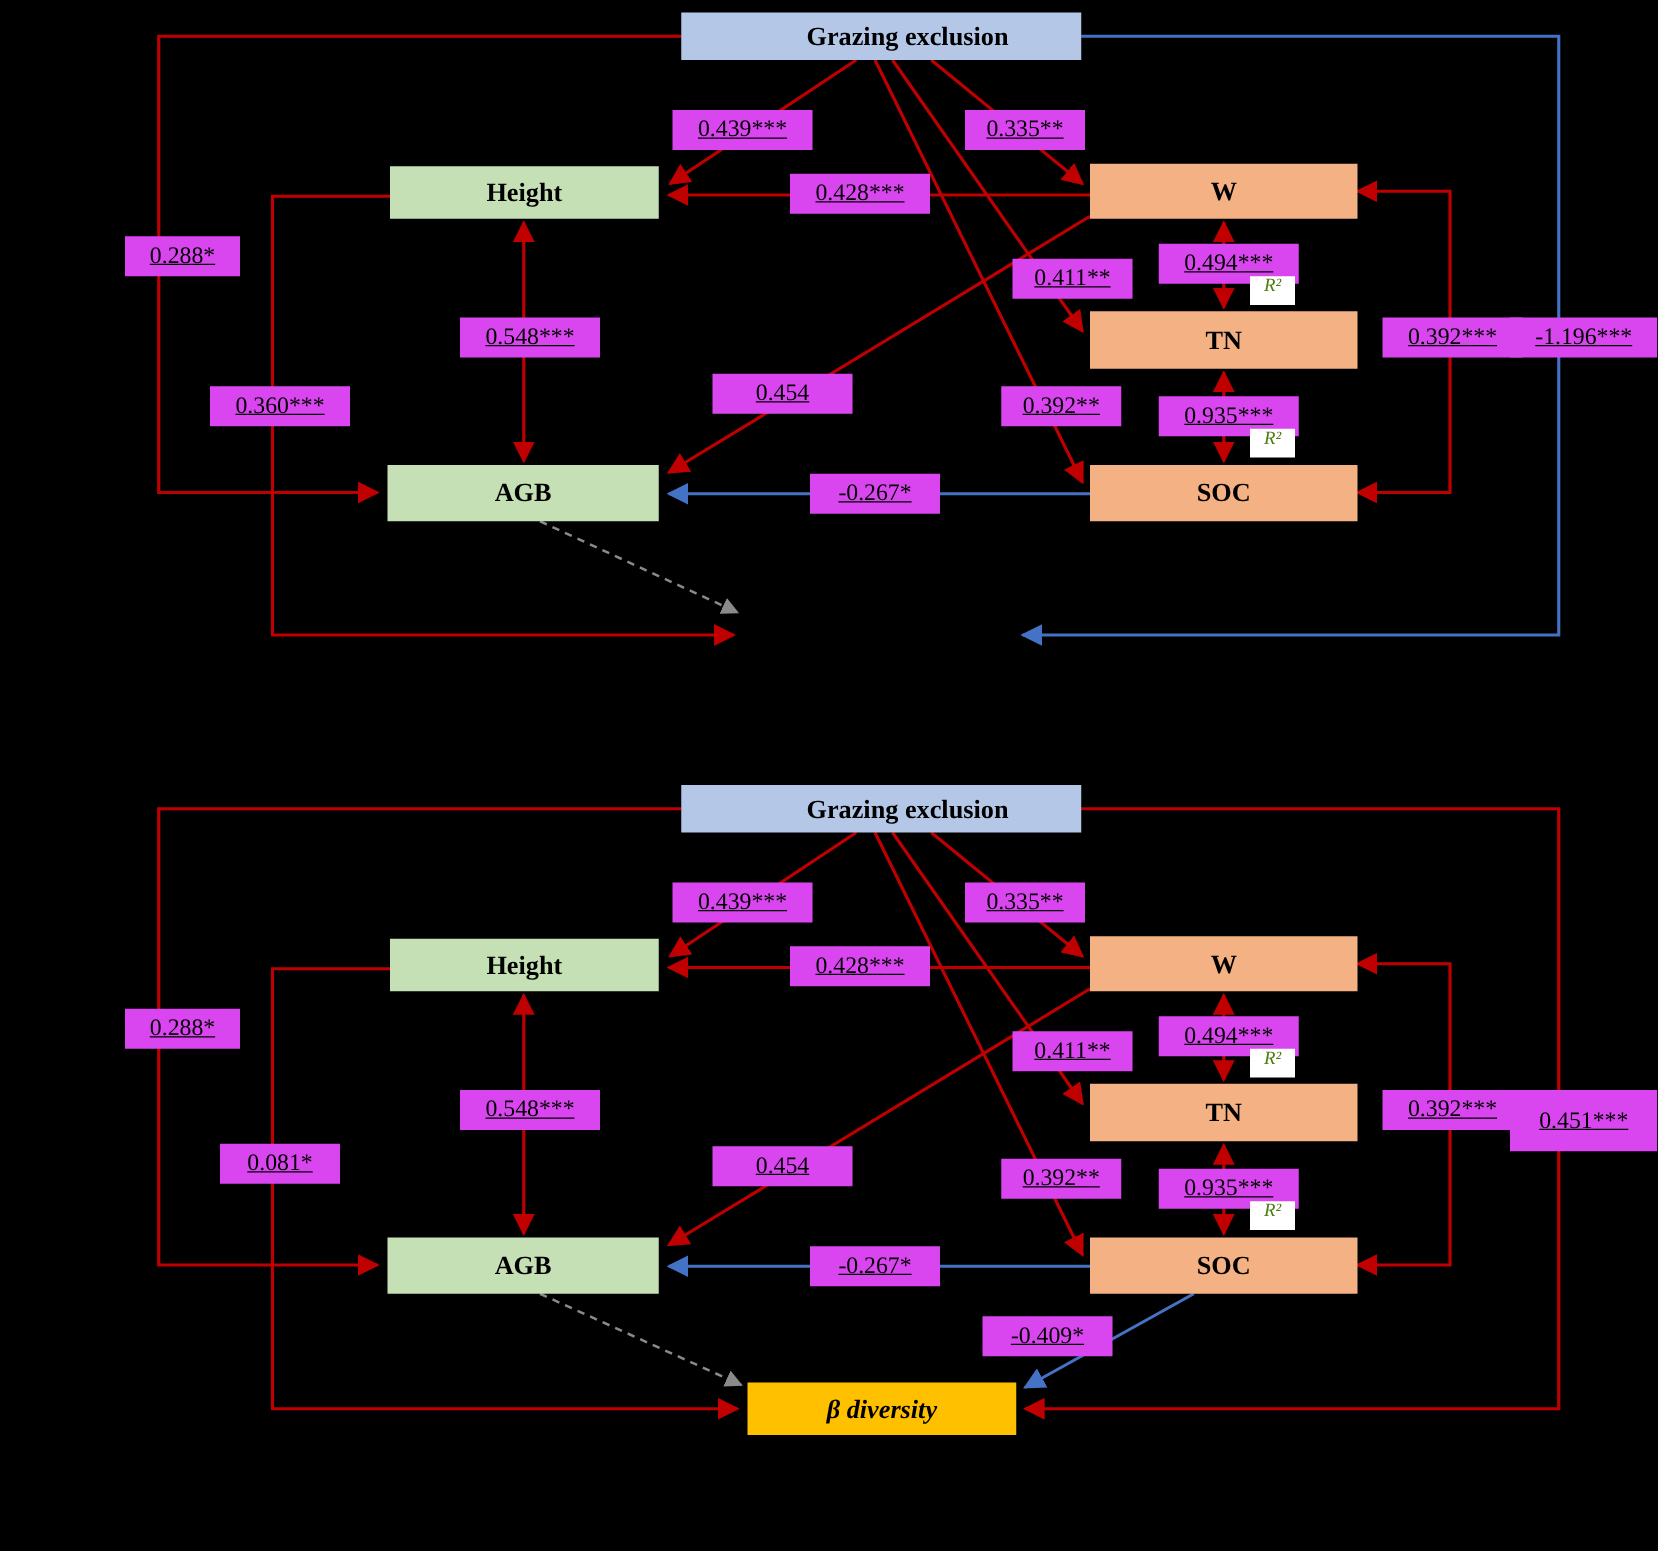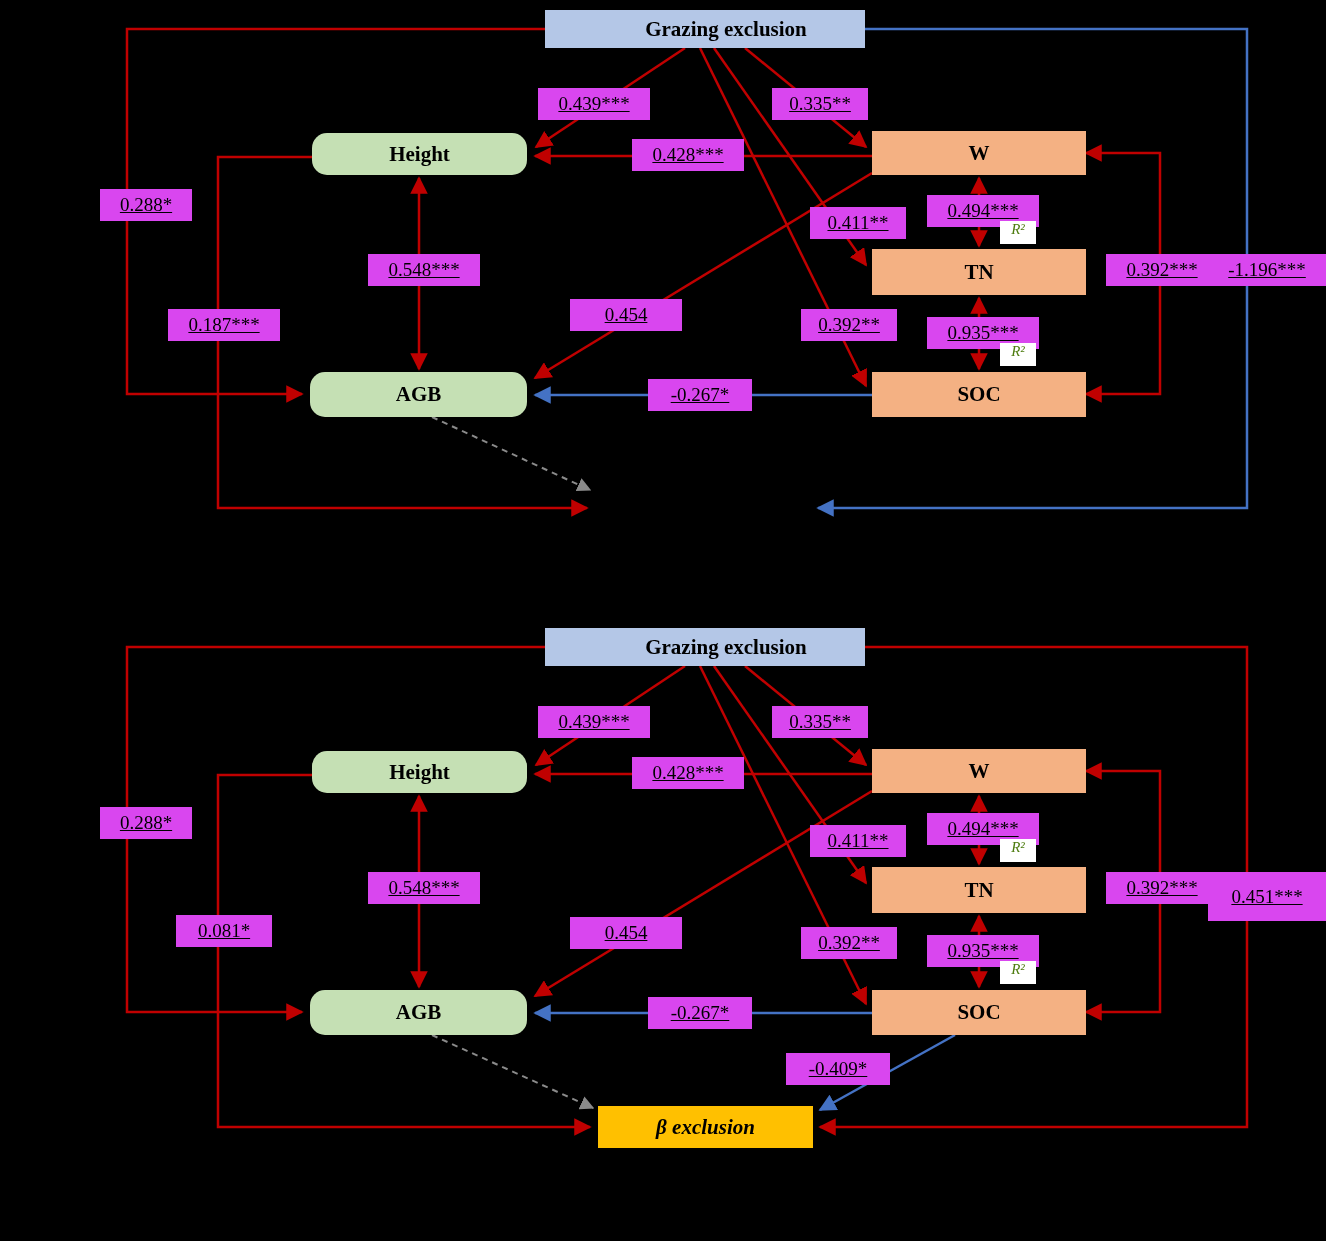--- a/index.html
+++ b/index.html
@@ -2,21 +2,21 @@
 <html><head>
 <meta charset="utf-8">
 <style>
   html,body{margin:0;padding:0;background:#000;}
   .canvas{position:relative;width:1326px;height:1241px;background:#000;
           font-family:"Liberation Serif","DejaVu Serif",serif;overflow:hidden;}
   svg.wires{position:absolute;left:0;top:0;width:1326px;height:1241px;}
   .node{position:absolute;display:flex;align-items:center;justify-content:center;
         font-weight:bold;font-size:21px;color:#000;box-sizing:border-box;}
   .node.blue{background:#b4c7e7;padding-left:42px;}
-  .node.green{background:#c5e0b4;border-radius:15px;}
+  .node.green{background:#c5e0b4;}
   .node.orange{background:#f4b183;}
   .node.gold{background:#ffc000;}
   .node.gold .t{font-style:italic;}
   .lbl{position:absolute;background:#d946ef;color:#000;display:flex;align-items:center;
        justify-content:center;font-size:19px;box-sizing:border-box;text-decoration:underline;}
   .r2{position:absolute;background:#ffffff;color:#4d7c0f;font-size:15px;font-style:italic;
       display:flex;align-items:flex-start;justify-content:center;box-sizing:border-box;overflow:hidden;}
 </style>
 </head>
 <body>
@@ -96,21 +96,21 @@
   <div class="lbl" style="left:927px;top:195px;width:112px;height:32px;">0.494***</div>
   <div class="r2" style="left:1000px;top:221px;width:36px;height:23px;">R²</div>
   <div class="lbl" style="left:368px;top:254px;width:112px;height:32px;">0.548***</div>
   <div class="lbl" style="left:570px;top:299px;width:112px;height:32px;">0.454</div>
   <div class="lbl" style="left:801px;top:309px;width:96px;height:32px;">0.392**</div>
   <div class="lbl" style="left:927px;top:317px;width:112px;height:32px;">0.935***</div>
   <div class="r2" style="left:1000px;top:343px;width:36px;height:23px;">R²</div>
   <div class="lbl" style="left:1106px;top:254px;width:112px;height:32px;">0.392***</div>
   <div class="lbl" style="left:1208px;top:254px;width:118px;height:32px;">-1.196***</div>
   <div class="lbl" style="left:100px;top:189px;width:92px;height:32px;">0.288*</div>
-  <div class="lbl" style="left:168px;top:309px;width:112px;height:32px;">0.187***</div>
+  <div class="lbl" style="left:168px;top:309px;width:112px;height:32px;">0.360***</div>
   <div class="lbl" style="left:648px;top:379px;width:104px;height:32px;">-0.267*</div>
 
   <div class="node blue" style="left:545px;top:628px;width:320px;height:38px;">
       <span class="t">Grazing exclusion</span>
     </div>
   <div class="node green" style="left:312px;top:751px;width:215px;height:42px;">
       <span class="t">Height</span>
     </div>
   <div class="node orange" style="left:872px;top:749px;width:214px;height:44px;">
       <span class="t">W</span>
@@ -118,21 +118,21 @@
   <div class="node orange" style="left:872px;top:867px;width:214px;height:46px;">
       <span class="t">TN</span>
     </div>
   <div class="node orange" style="left:872px;top:990px;width:214px;height:45px;">
       <span class="t">SOC</span>
     </div>
   <div class="node green" style="left:310px;top:990px;width:217px;height:45px;">
       <span class="t">AGB</span>
     </div>
   <div class="node gold" style="left:598px;top:1106px;width:215px;height:42px;">
-      <span class="t">β exclusion</span>
+      <span class="t">β diversity</span>
     </div>
 
   <div class="lbl" style="left:538px;top:706px;width:112px;height:32px;">0.439***</div>
   <div class="lbl" style="left:772px;top:706px;width:96px;height:32px;">0.335**</div>
   <div class="lbl" style="left:632px;top:757px;width:112px;height:32px;">0.428***</div>
   <div class="lbl" style="left:810px;top:825px;width:96px;height:32px;">0.411**</div>
   <div class="lbl" style="left:927px;top:813px;width:112px;height:32px;">0.494***</div>
   <div class="r2" style="left:1000px;top:839px;width:36px;height:23px;">R²</div>
   <div class="lbl" style="left:368px;top:872px;width:112px;height:32px;">0.548***</div>
   <div class="lbl" style="left:570px;top:917px;width:112px;height:32px;">0.454</div>

